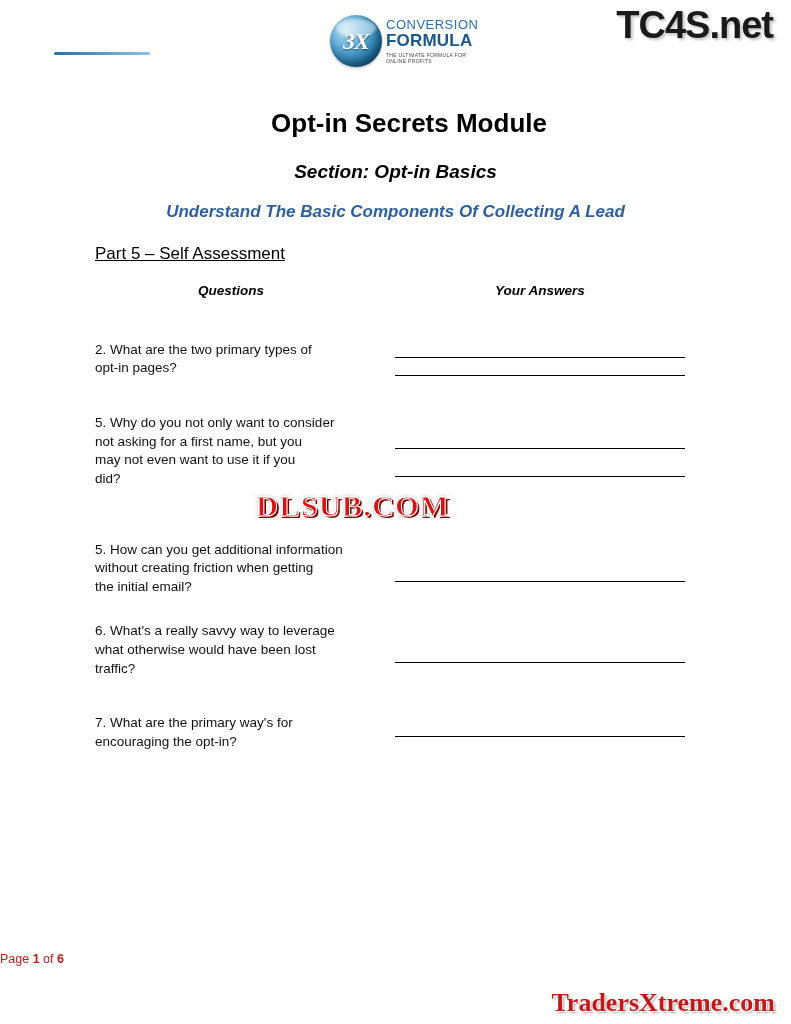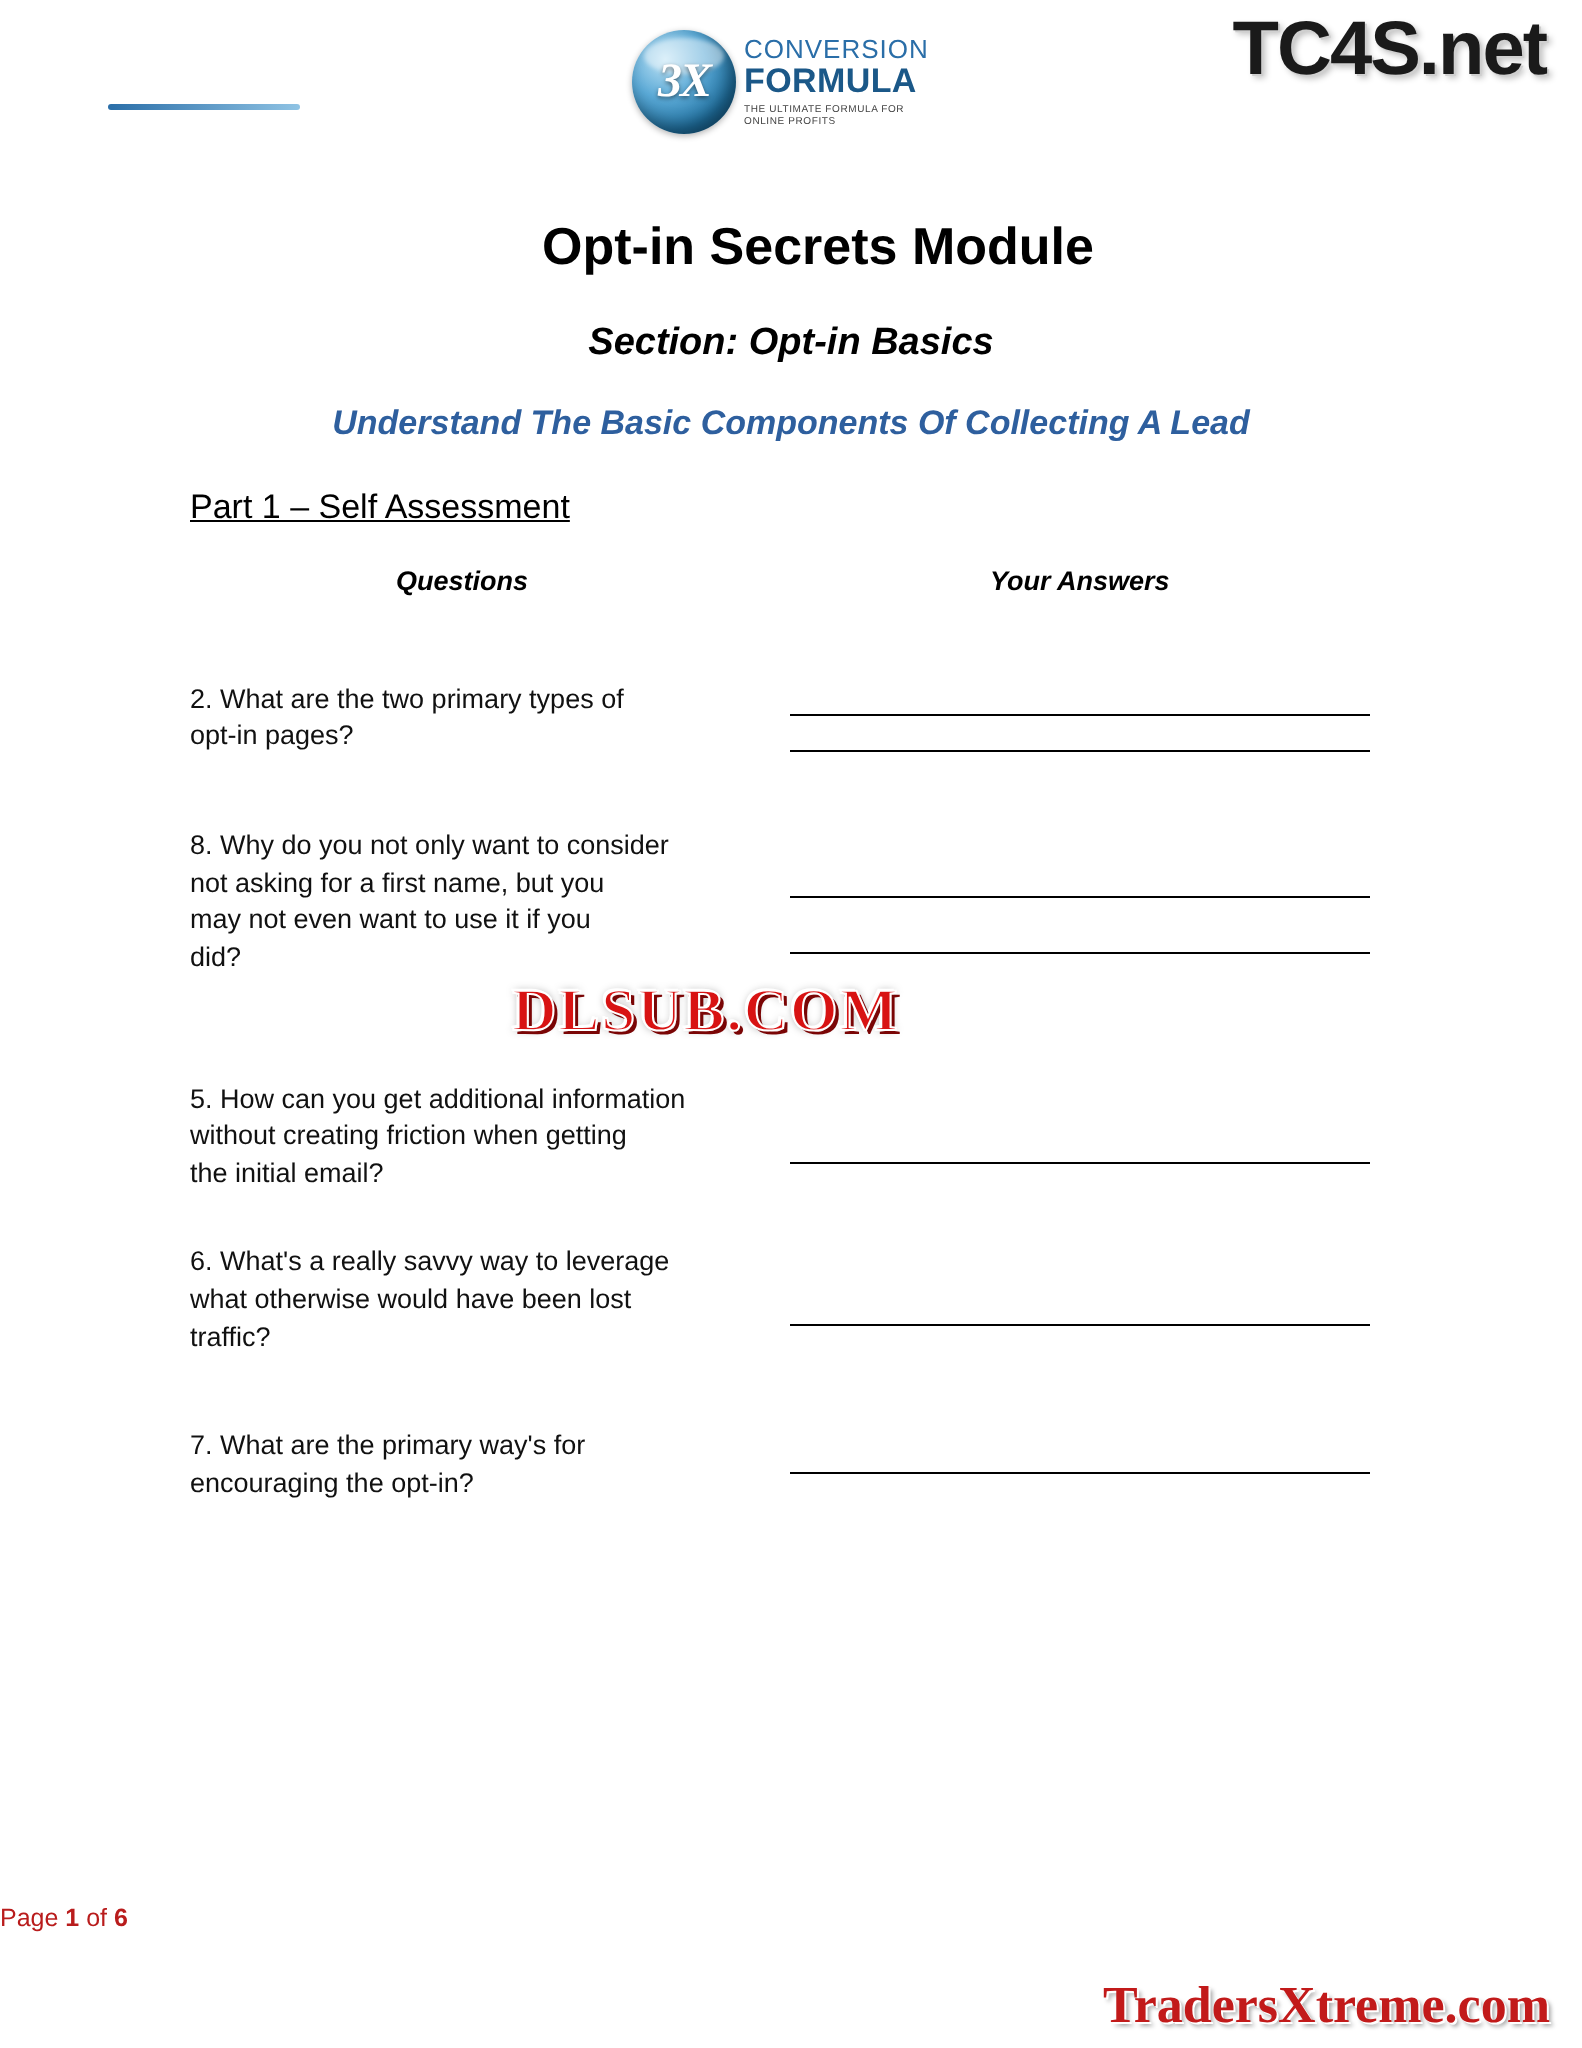--- a/index.html
+++ b/index.html
@@ -16,21 +16,21 @@
     overflow: hidden;
   }
 
   
   .header {
     position: relative;
     height: 90px;
   }
   .logo {
     position: absolute;
-    left: 316px;
+    left: 330px;
     top: 8px;
     width: 150px;
     height: 66px;
     display: flex;
     align-items: center;
     justify-content: flex-end;
   }
   .logo-globe {
     width: 52px;
     height: 52px;
@@ -213,21 +213,21 @@
   </div>
   <div class="logo-underline"></div>
 
   <div class="site-brand">TC4S.net</div>
 </div>
 
 <h1 class="doc-title">Opt-in Secrets Module</h1>
 <h2 class="doc-section">Section: Opt-in Basics</h2>
 <h3 class="doc-subtitle">Understand The Basic Components Of Collecting A Lead</h3>
 <div>
-  <span class="part-heading">Part 1 – Self Assessment</span>
+  <span class="part-heading">Part 5 – Self Assessment</span>
 </div>
 
 <div class="qa-wrap">
 
   <div class="col-heads">
     <div class="col-head q">Questions</div>
     <div class="col-head a">Your Answers</div>
   </div>
 
   <div class="qa-row" style="margin-top:18px;">
@@ -238,21 +238,21 @@
     <div class="q-text">2. What are the two primary types of
 opt-in pages?</div>
     <div class="answer-line" style="top:34px;"></div>
   </div>
 
   <div class="qa-row" style="margin-top:36px;">
     <div class="answer-line" style="top:34px;"></div>
   </div>
 
   <div class="qa-row" style="margin-top:36px;">
-    <div class="q-text">8. Why do you not only want to consider
+    <div class="q-text">5. Why do you not only want to consider
 not asking for a first name, but you
 may not even want to use it if you
 did?</div>
     <div class="answer-line" style="top:62px;"></div>
   </div>
 
   <div class="qa-row" style="margin-top:52px;">
     <div class="q-text">5. How can you get additional information
 without creating friction when getting
 the initial email?</div>

